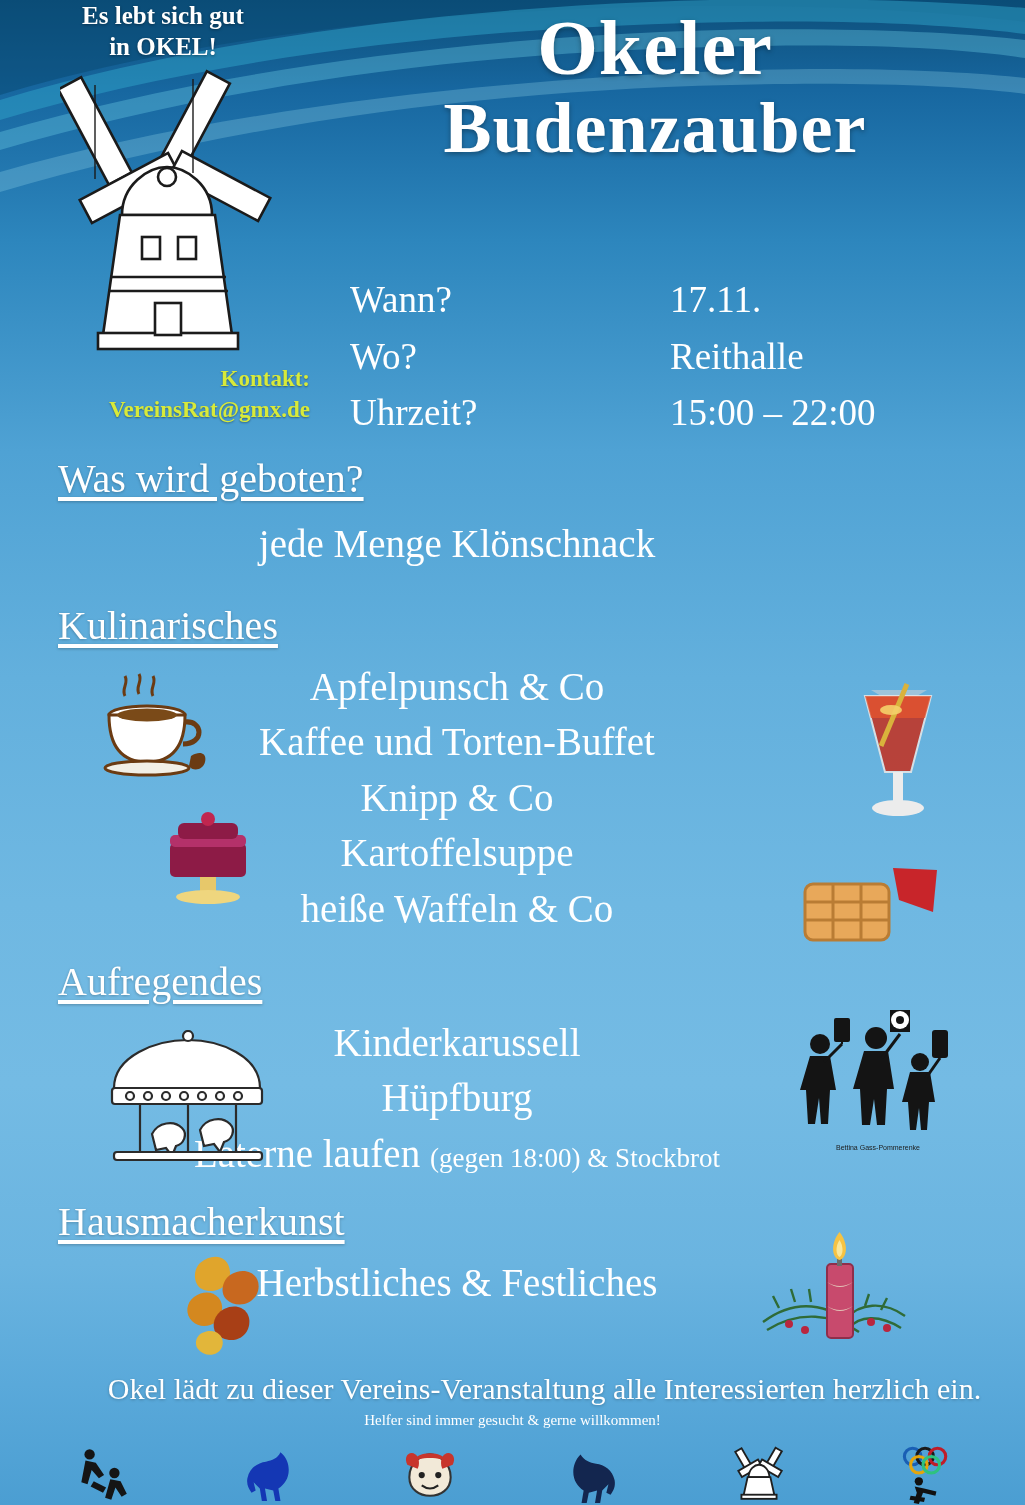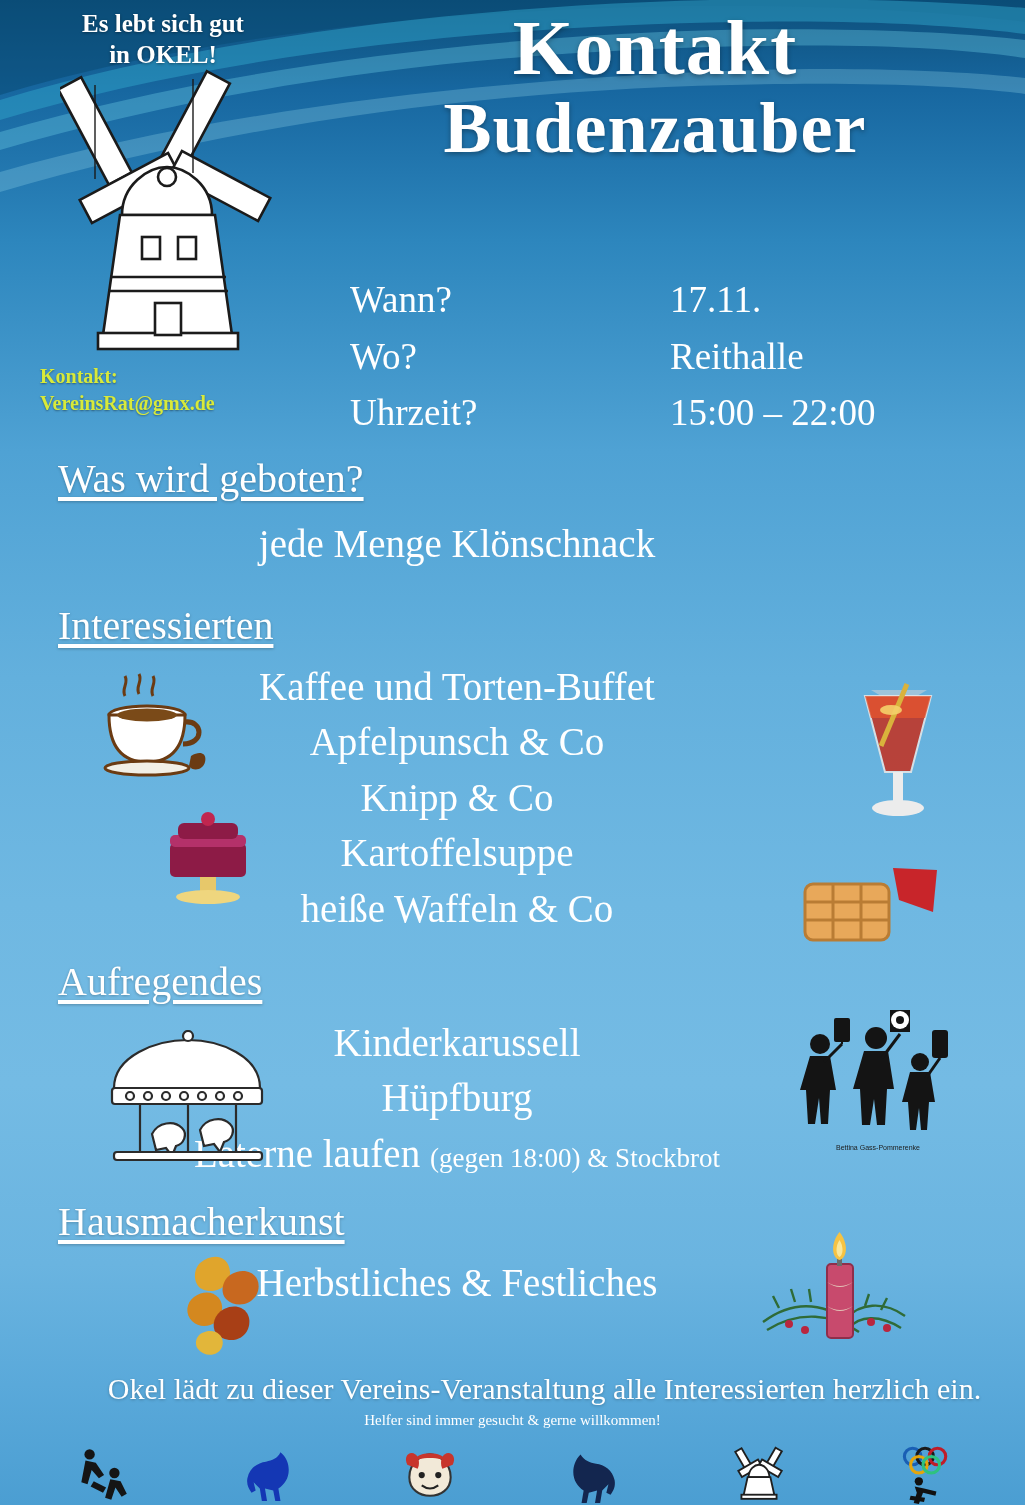--- a/index.html
+++ b/index.html
@@ -49,21 +49,21 @@
     line-height: 1.08;
     font-weight: bold;
     letter-spacing: 1px;
     text-shadow: 0 2px 5px rgba(0,0,0,0.35);
   }
   .hdr-title .line2 {
     font-size: 72px;
   }
   .slogan {
     position: absolute;
-    top: 8px;
+    top: 0;
     left: 48px;
     width: 230px;
     text-align: center;
     font-size: 25px;
     line-height: 1.25;
     font-weight: bold;
     color: #ffffff;
     text-shadow: 0 1px 3px rgba(0,0,0,0.4);
   }
   .mill-logo {
@@ -71,22 +71,22 @@
     top: 55px;
     left: 60px;
     width: 215px;
     height: 310px;
   }
   .kontakt {
     position: absolute;
     top: 363px;
     left: 40px;
     width: 270px;
-    text-align: left;
-    font-size: 20px;
+    text-align: right;
+    font-size: 23px;
     line-height: 1.35;
     color: #d8ea3a;
     font-weight: bold;
     text-shadow: 0 1px 2px rgba(0,0,0,0.4);
   }
   .facts {
     position: absolute;
     top: 240px;
     left: 350px;
     width: 640px;
@@ -209,21 +209,21 @@
       <circle cx="107" cy="122" r="9" fill="#ffffff"></circle>
     </g>
   </svg>
 
   <div class="kontakt">
     <div>Kontakt:</div>
     <div>VereinsRat@gmx.de</div>
   </div>
 
   <div class="hdr-title">
-    <div>Kontakt</div>
+    <div>Okeler</div>
     <div class="line2">Budenzauber</div>
   </div>
 
   <div class="facts">
     <div class="row">
       <div class="q">Wann?</div>
       <div class="a">17.11.</div>
     </div>
     <div class="row">
       <div class="q">Wo?</div>
@@ -234,24 +234,24 @@
       <div class="a">15:00 – 22:00</div>
     </div>
   </div>
 
   <div class="section" style="top:455px;">
     <div class="sec-head">Was wird geboten?</div>
     <div class="sec-body" style="margin-top:14px;">jede Menge Klönschnack</div>
   </div>
 
   <div class="section" style="top:602px;">
-    <div class="sec-head">Interessierten</div>
+    <div class="sec-head">Kulinarisches</div>
     <div class="sec-body" style="margin-top:10px;">
+      <div>Apfelpunsch &amp; Co</div>
       <div>Kaffee und Torten-Buffet</div>
-      <div>Apfelpunsch &amp; Co</div>
       <div>Knipp &amp; Co</div>
       <div>Kartoffelsuppe</div>
       <div>heiße Waffeln &amp; Co</div>
     </div>
   </div>
 
   <div class="section" style="top:958px;">
     <div class="sec-head">Aufregendes</div>
     <div class="sec-body" style="margin-top:10px;">
       <div>Kinderkarussell</div>

